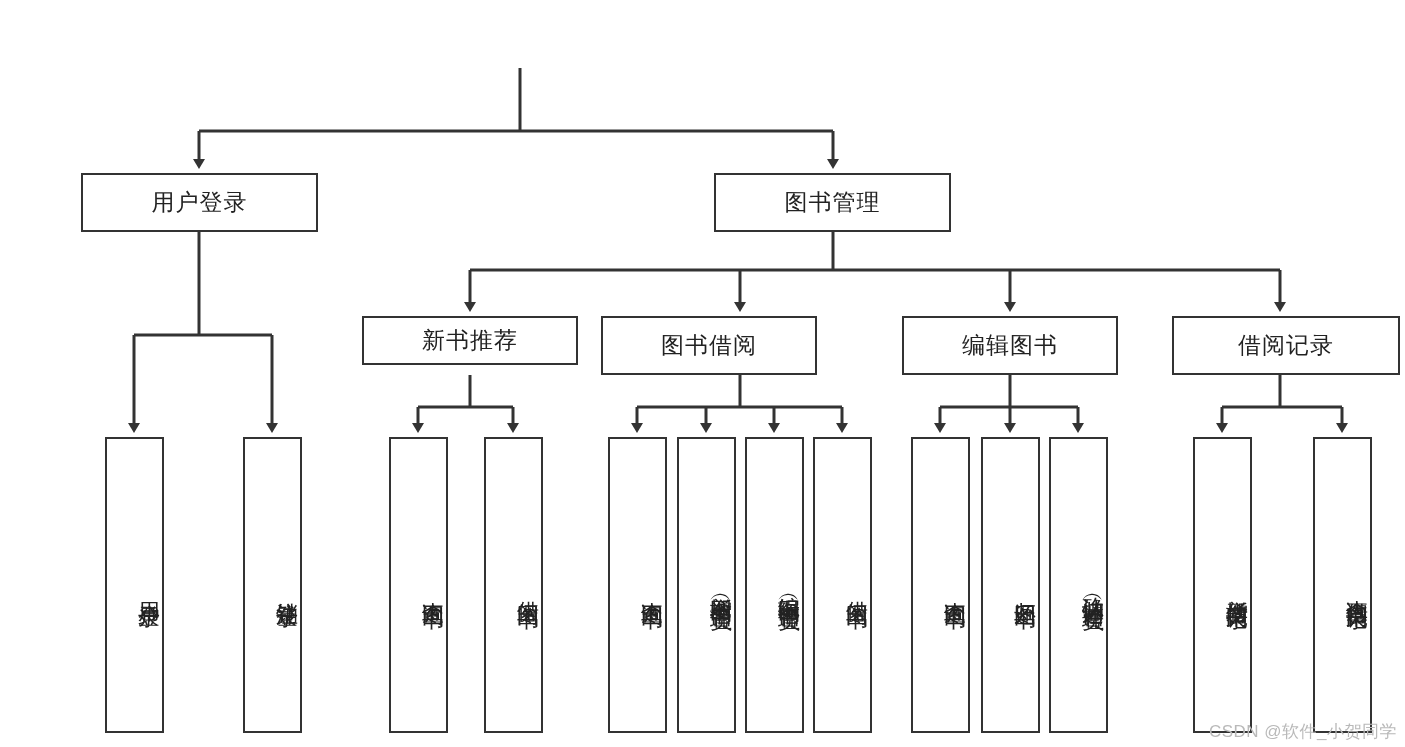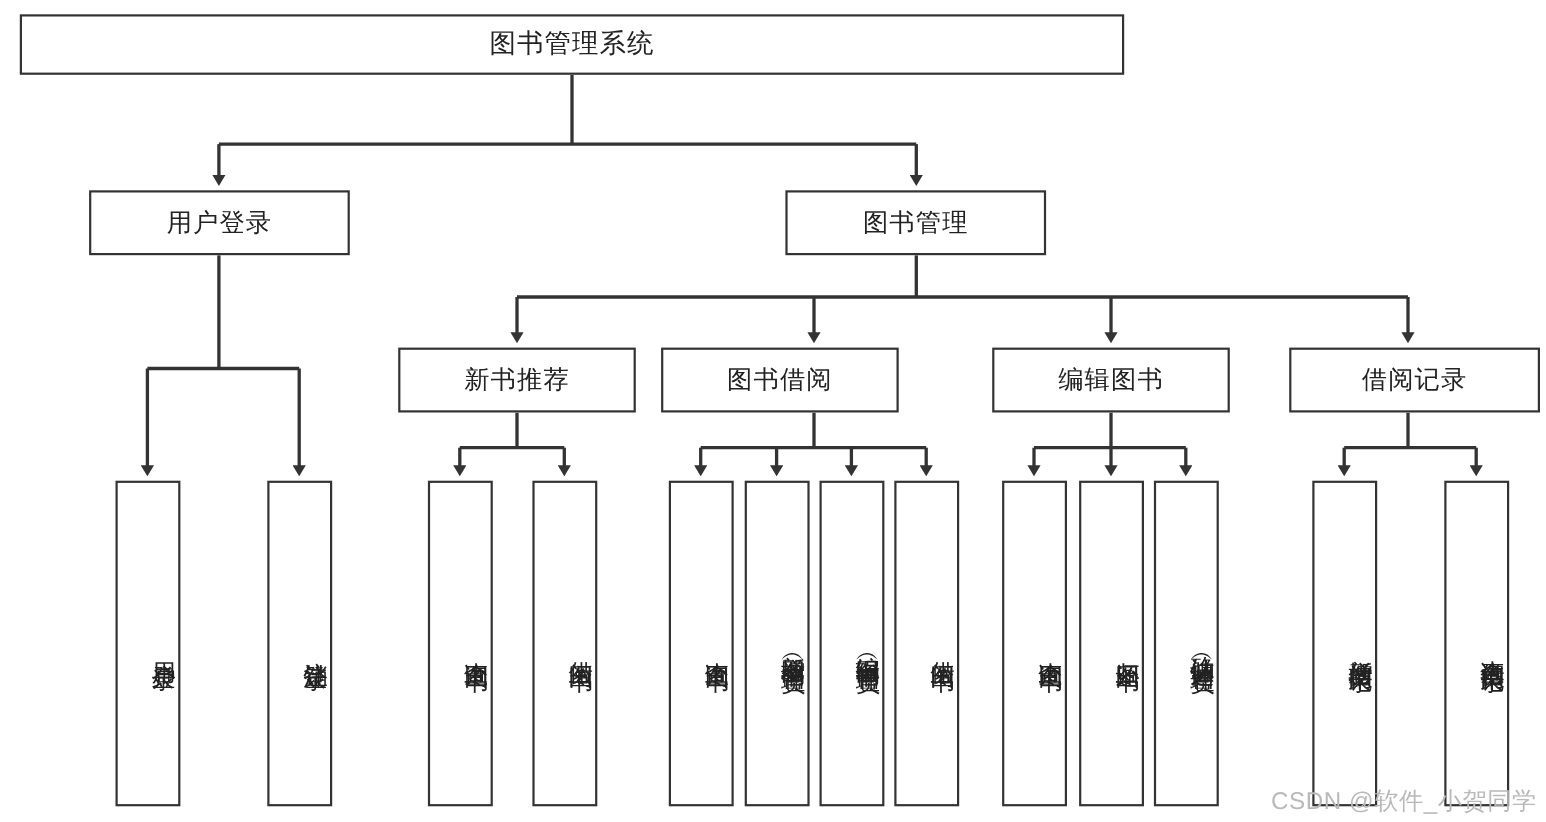--- a/index.html
+++ b/index.html
@@ -57,21 +57,21 @@
     text-orientation: upright;
     display: block;
   }
   #root-node {
     font-size: 24px;
   }
   #watermark {
     position: absolute;
     right: 8px;
     bottom: 4px;
-    font-size: 22px;
+    font-size: 17px;
     color: #b9b9b9;
     white-space: nowrap;
     letter-spacing: 0.5px;
   }
 </style>
 </head>
 <body>
 
 <div id="diagram-root">
 
@@ -118,26 +118,25 @@
       <path d="M1010,407 L1010,424" marker-end="url(#arrow)"></path>
       <path d="M1078,407 L1078,424" marker-end="url(#arrow)"></path>
 
       <path d="M1280,375 L1280,407"></path>
       <path d="M1222,407 L1342,407"></path>
       <path d="M1222,407 L1222,424" marker-end="url(#arrow)"></path>
       <path d="M1342,407 L1342,424" marker-end="url(#arrow)"></path>
     </g>
   </svg>
 
-  <div class="node node-h" id="root-node" style="left:18px; top:13px; width:1004px; height:55px;">图书管理系统</div>
 
   <div class="node node-h" style="left:81px; top:173px; width:237px; height:59px;">用户登录</div>
   <div class="node node-h" style="left:714px; top:173px; width:237px; height:59px;">图书管理</div>
 
-  <div class="node node-h" style="left:362px; top:316px; width:216px; height:59px;">新书推荐</div>
+  <div class="node node-h" style="left:362px; top:316px; width:216px; height:49px;">新书推荐</div>
   <div class="node node-h" style="left:601px; top:316px; width:216px; height:59px;">图书借阅</div>
   <div class="node node-h" style="left:902px; top:316px; width:216px; height:59px;">编辑图书</div>
   <div class="node node-h" style="left:1172px; top:316px; width:228px; height:59px;">借阅记录</div>
 
   <div class="node node-v" style="left:105px; top:437px; width:59px; height:296px;">
     <span class="vlabel">用户登录</span>
   </div>
   <div class="node node-v" style="left:243px; top:437px; width:59px; height:296px;">
     <span class="vlabel">注销登录</span>
   </div>

